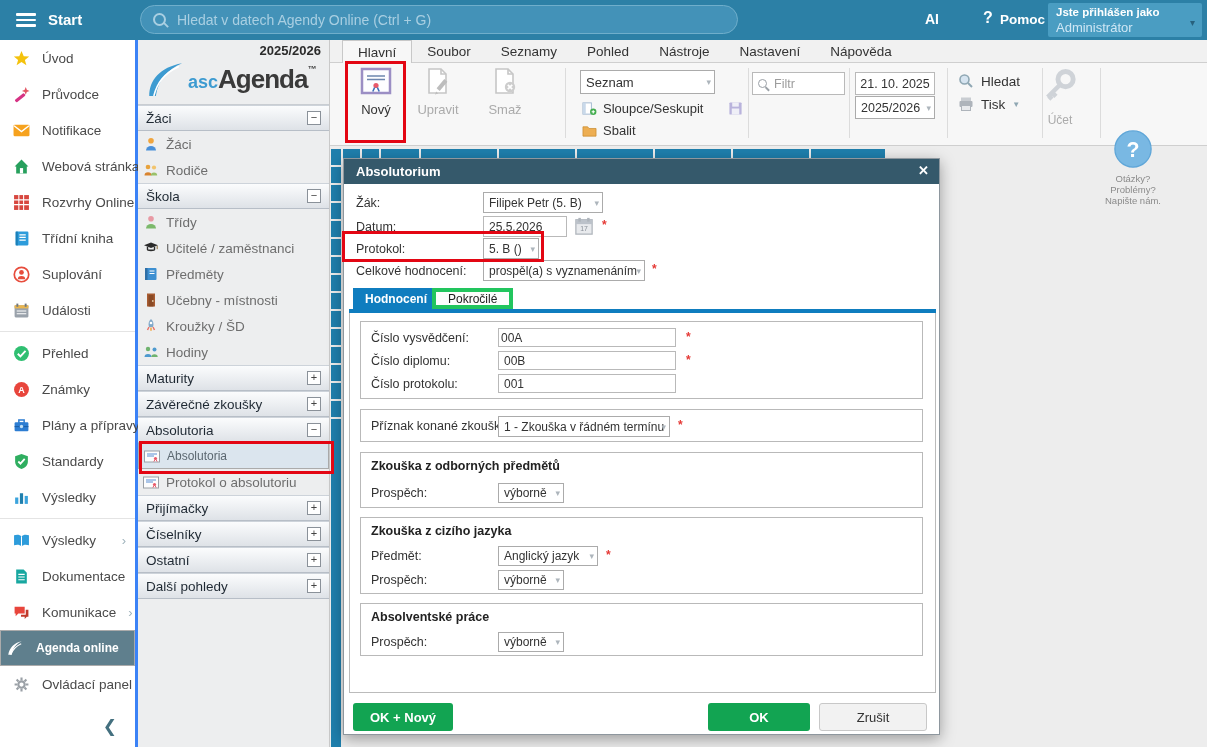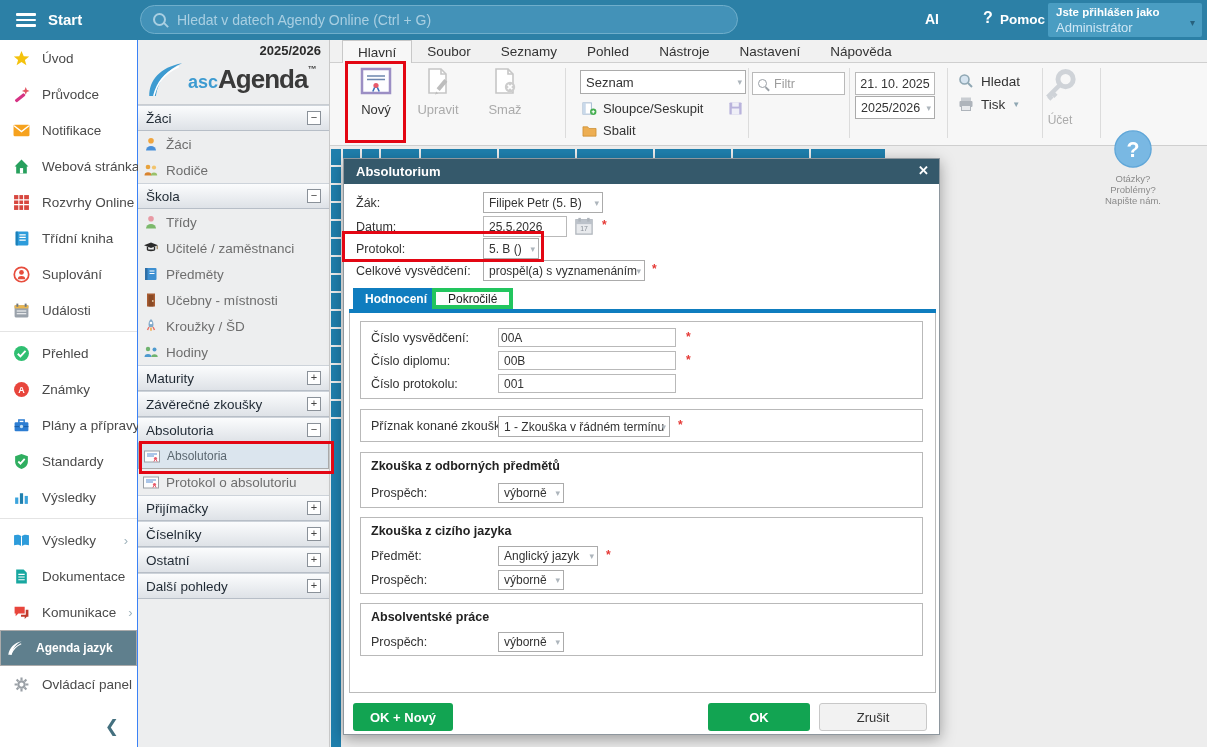--- a/index.html
+++ b/index.html
@@ -16,21 +16,21 @@
   .mag{width:9px;height:9px;border:2px solid #A9CFE2;border-radius:50%;position:relative;flex:0 0 auto;}
   .mag::after{content:"";position:absolute;width:6px;height:2px;background:#A9CFE2;transform:rotate(45deg);right:-5px;bottom:-2px;}
   .ai-lbl{position:absolute;left:925px;top:11px;color:#fff;font-weight:bold;font-size:14px;}
   .help-q{position:absolute;left:983px;top:9px;color:#fff;font-weight:bold;font-size:16px;}
   .help-lbl{position:absolute;left:1000px;top:12px;color:#fff;font-weight:bold;font-size:13.5px;}
   .userbox{position:absolute;left:1048px;top:3px;width:154px;height:34px;background:#4A9DC2;border-radius:2px;color:#fff;}
   .userbox .cap{position:absolute;left:8px;top:3px;font-size:11.5px;font-weight:bold;white-space:nowrap;}
   .userbox .nm{position:absolute;left:8px;top:17px;font-size:13px;color:#CFE7F5;}
   .userbox .car{position:absolute;right:7px;top:14px;color:#27617D;font-size:10px;}
   
-  .sidebar{position:absolute;left:0;top:40px;width:138px;height:707px;background:#fff;border-right:1px solid #3b82f6;box-sizing:border-box;z-index:5;}
+  .sidebar{position:absolute;left:0;top:40px;width:138px;height:707px;background:#fff;border-right:3px solid #3b82f6;box-sizing:border-box;z-index:5;}
   .nav-item{height:36px;display:flex;align-items:center;padding-left:13px;gap:12px;color:#4A4A4A;font-size:13.5px;cursor:pointer;white-space:nowrap;}
   .nav-item svg{flex:0 0 auto;}
   .nav-item .chev{margin-left:auto;margin-right:9px;color:#9FB3BC;font-size:13px;}
   .nav-item.sel{background:#5F7F8D;color:#fff;font-weight:bold;}
   .nav-sep{height:1px;background:#E4E4E4;margin:3px 0;}
   .collapse-arrow{position:absolute;bottom:10px;right:18px;color:#44707F;font-size:17px;cursor:pointer;}
   
   .tree{position:absolute;left:138px;top:40px;width:192px;height:707px;background:#EDEEEF;border-right:1px solid #C9C9C9;box-sizing:border-box;z-index:5;}
   .tree .year{text-align:right;padding:3px 8px 0 0;font-size:13px;font-weight:bold;color:#2B2B2B;}
   .logo-row{display:flex;align-items:center;padding:0 2px 4px 4px;border-bottom:1px solid #C9CDD2;}
@@ -236,21 +236,21 @@
           <path d="M12 5.5 H14.5 V12 H13 L11 14 V12 H7.5 V10 H12 Z" fill="#C0392B"></path>
         </svg>
       <span>Komunikace</span>
       <span class="chev">›</span>
     </div>
     <div class="nav-item sel">
       <svg width="18" height="18" viewBox="0 0 16 16">
           <path d="M2 14 C3 8 7 3.5 14 2 C9 4.5 6 8 5 14 Z" fill="#fff"></path>
           <path d="M4.2 14 C6 9.5 9 6.2 13.5 4.3" stroke="#fff" stroke-width="1" fill="none"></path>
         </svg>
-      <span>Agenda jazyk</span>
+      <span>Agenda online</span>
     </div>
     <div class="nav-item">
       <svg width="17" height="17" viewBox="0 0 16 16">
           <g stroke="#9AA0A6" stroke-width="2">
             <path d="M8 1.5 V4 M8 12 V14.5 M1.5 8 H4 M12 8 H14.5 M3.4 3.4 5.2 5.2 M10.8 10.8 12.6 12.6 M12.6 3.4 10.8 5.2 M5.2 10.8 3.4 12.6"></path>
           </g>
           <circle cx="8" cy="8" r="3" fill="none" stroke="#9AA0A6" stroke-width="2"></circle>
         </svg>
       <span>Ovládací panel</span>
     </div>
@@ -424,21 +424,21 @@
       <svg width="30" height="28" viewBox="0 0 30 28">
           <path d="M6 2 H18 L23 7 V26 H6 Z" fill="#fff" stroke="#C6C6C6" stroke-width="1.6"></path>
           <path d="M18 2 V7 H23" fill="none" stroke="#C6C6C6" stroke-width="1.6"></path>
           <circle cx="20" cy="20" r="5.2" fill="#CDCDCD"></circle>
           <path d="M17.8 17.8 22.2 22.2 M22.2 17.8 17.8 22.2" stroke="#fff" stroke-width="1.8"></path>
         </svg>
       <div class="lab">Smaž</div>
     </div>
     <div class="tsep" style="left:235px;"></div>
 
-    <div class="sel" style="left:250px;top:7px;width:166px;height:24px;position:absolute;font-size:13px;">
+    <div class="sel" style="left:250px;top:7px;width:135px;height:24px;position:absolute;font-size:13px;">
       <span>Seznam</span>
       <span class="car">▾</span>
     </div>
     <div class="abs" style="left:252px;top:38px;display:flex;align-items:center;gap:6px;cursor:pointer;">
       <svg width="15" height="15" viewBox="0 0 16 16">
           <rect x="1" y="2" width="9" height="12" fill="#fff" stroke="#9FB6CF"></rect>
           <rect x="1" y="2" width="3" height="12" fill="#C9D9EA"></rect>
           <circle cx="12" cy="11.5" r="3.4" fill="#44AD4F"></circle>
           <path d="M12 9.8 V13.2 M10.3 11.5 H13.7" stroke="#fff" stroke-width="1.2"></path>
         </svg>
@@ -539,21 +539,21 @@
         </svg>
     </div>
     <span class="req abs" style="left:258px;top:59px;">*</span>
 
     <div class="flabel" style="top:83px;">Protokol:</div>
     <div class="sel" style="left:139px;top:79px;width:56px;height:21px;position:absolute;">
       <span>5. B ()</span>
       <span class="car">▾</span>
     </div>
 
-    <div class="flabel" style="top:105px;">Celkové vysvědčení:</div>
+    <div class="flabel" style="top:105px;">Celkové hodnocení:</div>
     <div class="sel" style="left:139px;top:101px;width:162px;height:21px;position:absolute;">
       <span>prospěl(a) s vyznamenáním</span>
       <span class="car">▾</span>
     </div>
     <span class="req abs" style="left:308px;top:103px;">*</span>
 
     <div class="tab on" style="left:9px;top:129px;">Hodnocení</div>
     <div class="tab off" style="left:88px;top:129px;">Pokročilé</div>
     <div class="bluebar"></div>
 

